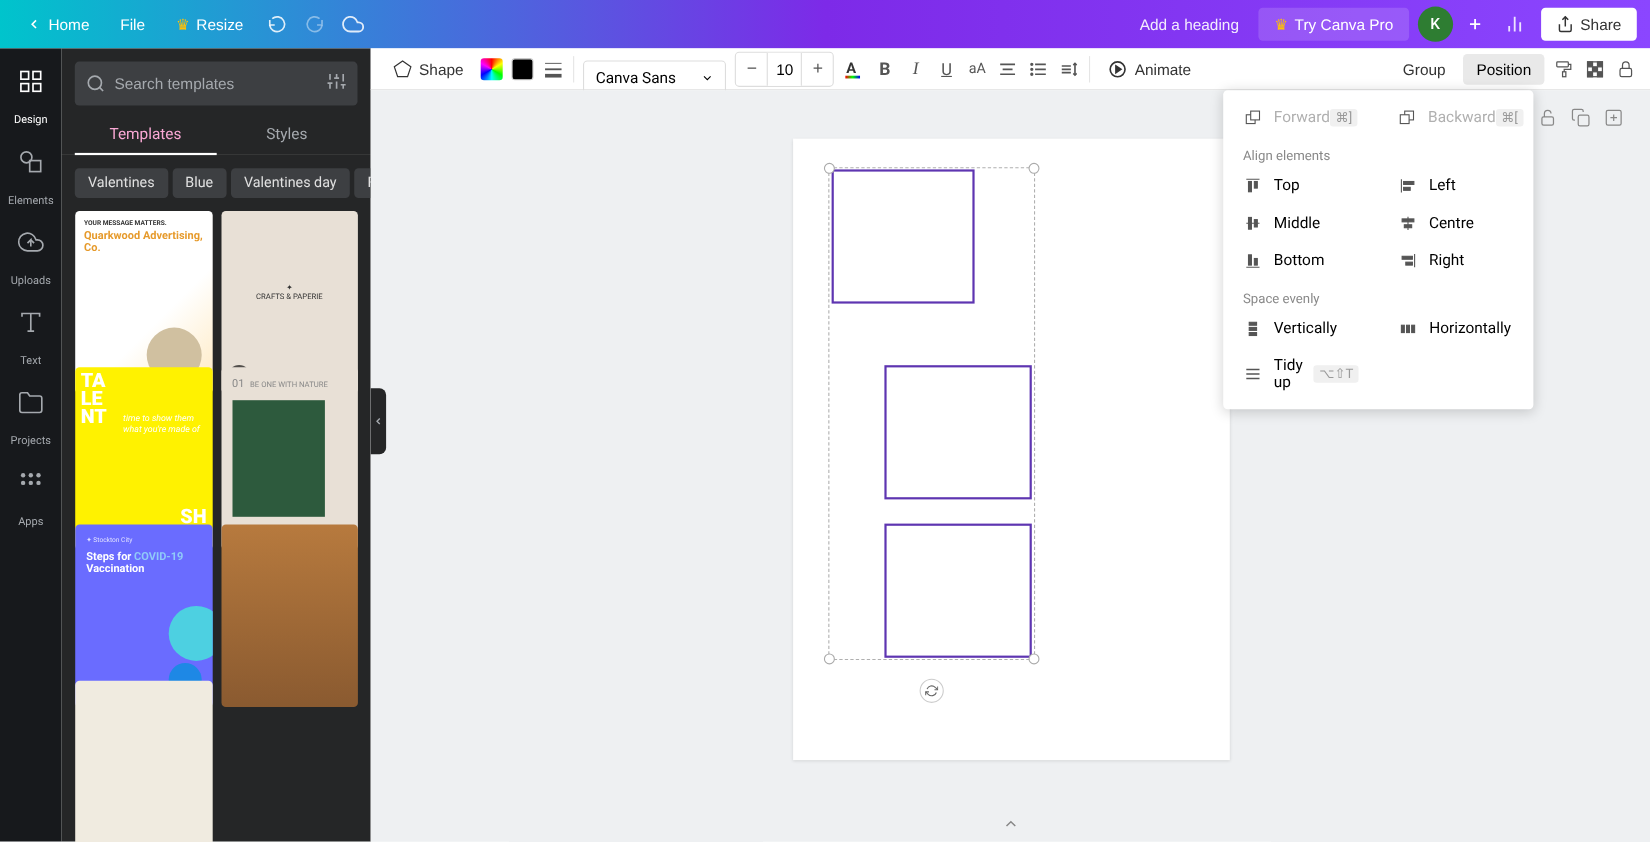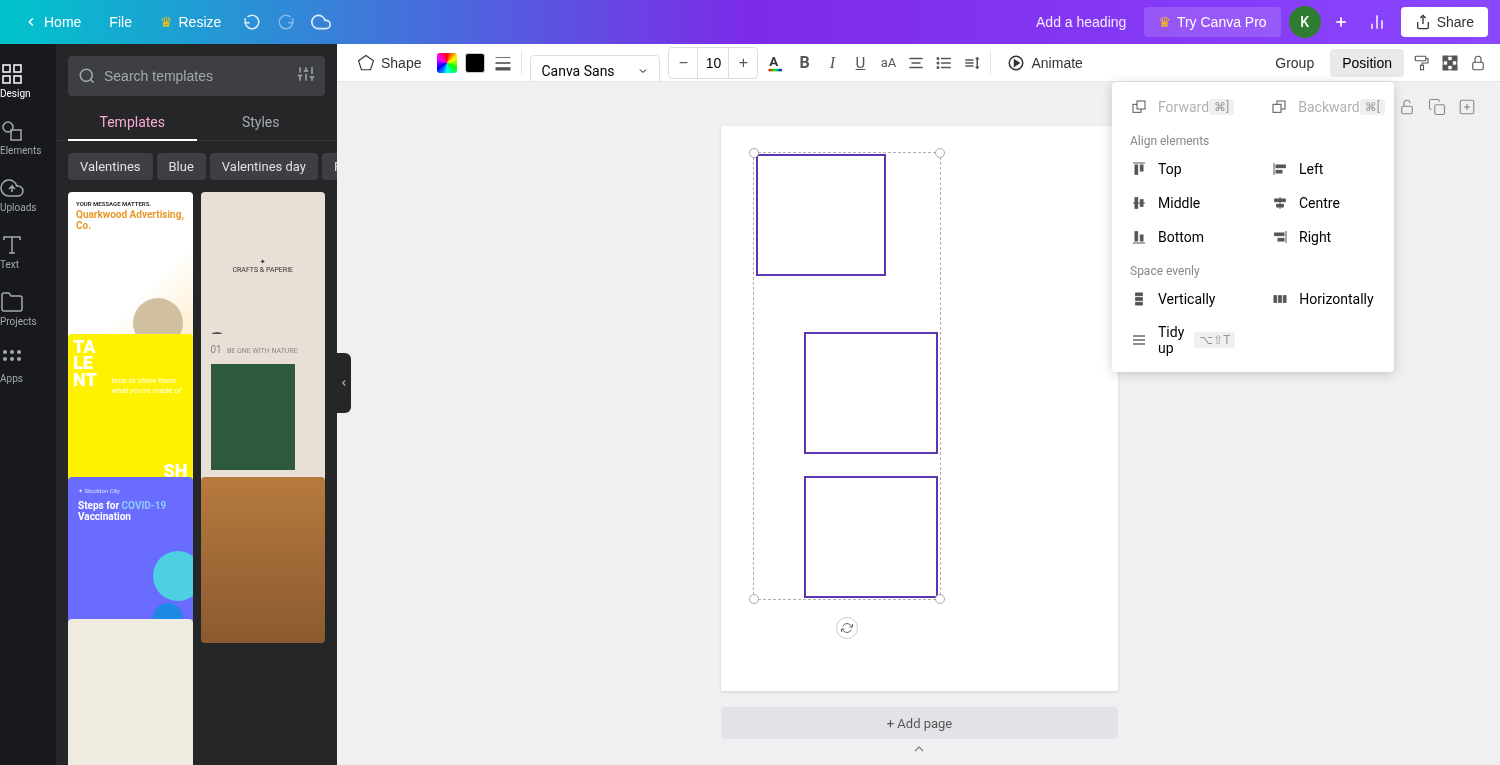--- a/index.html
+++ b/index.html
@@ -15,21 +15,21 @@
     .header-spacer { flex: 1; }
     .heading-input { background: transparent; border: none; color: #fff; font-size: 14px; text-align: right; padding: 6px 10px; outline: none; }
     .heading-input::placeholder { color: rgba(255,255,255,0.9); }
     .pro-btn { background: rgba(255,255,255,0.15); border: none; color: #fff; padding: 7px 14px; font-size: 14px; border-radius: 4px; cursor: pointer; display: flex; align-items: center; gap: 6px; }
     .avatar { width: 32px; height: 32px; border-radius: 50%; background: #2e7d32; display: flex; align-items: center; justify-content: center; color: #fff; font-size: 14px; font-weight: 500; cursor: pointer; }
     .plus-user { width: 24px; height: 24px; display: flex; align-items: center; justify-content: center; cursor: pointer; }
     .share-btn { background: #fff; color: #333; border: none; padding: 7px 14px; font-size: 14px; font-weight: 500; border-radius: 4px; cursor: pointer; display: flex; align-items: center; gap: 6px; }
 
     
     .rail { position: absolute; left: 0; top: 44px; bottom: 0; width: 56px; background: #17191c; display: flex; flex-direction: column; align-items: center; padding-top: 8px; }
-    .rail-item { width: 56px; display: flex; flex-direction: column; gap: 2px; padding: 10px 0; color: #a5a9ae; font-size: 10px; cursor: pointer; }
+    .rail-item { width: 56px; display: flex; flex-direction: column; align-items: center; gap: 18px; padding: 10px 0; color: #a5a9ae; font-size: 10px; cursor: pointer; }
     .rail-item.active { color: #fff; }
     .rail-icon { width: 24px; height: 24px; display: flex; align-items: center; justify-content: center; }
 
     
     .panel { position: absolute; left: 56px; top: 44px; bottom: 0; width: 281px; background: #252627; color: #fff; display: flex; flex-direction: column; }
     .panel-search { padding: 12px 12px 8px; }
     .search-box { background: #3d3f42; border-radius: 4px; display: flex; align-items: center; padding: 0 10px; height: 40px; }
     .search-box input { flex: 1; background: transparent; border: none; color: #fff; font-size: 14px; outline: none; margin-left: 8px; }
     .search-box input::placeholder { color: #a5a9ae; }
     .search-filter { cursor: pointer; color: #a5a9ae; }
@@ -436,23 +436,20 @@
       <div class="sel-handle h-br"></div>
       <div class="rotate-handle">
         <svg width="12" height="12" viewBox="0 0 24 24" fill="none" stroke="currentColor" stroke-width="2">
             <path d="M23 4v6h-6"></path>
             <path d="M1 20v-6h6"></path>
             <path d="M3.51 9a9 9 0 0 1 14.85-3.36L23 10M1 14l4.64 4.36A9 9 0 0 0 20.49 15"></path>
           </svg>
       </div>
     </div>
   </div>
-  <div class="add-page">
-      <span>+ Add page</span>
-    </div>
   <div class="expand-pages">
     <svg width="16" height="16" viewBox="0 0 24 24" fill="none" stroke="currentColor" stroke-width="2">
         <polyline points="18 15 12 9 6 15"></polyline>
       </svg>
   </div>
 </div>
 
 <div class="pos-menu">
   <div class="pos-grid">
     <div class="pos-row disabled">

